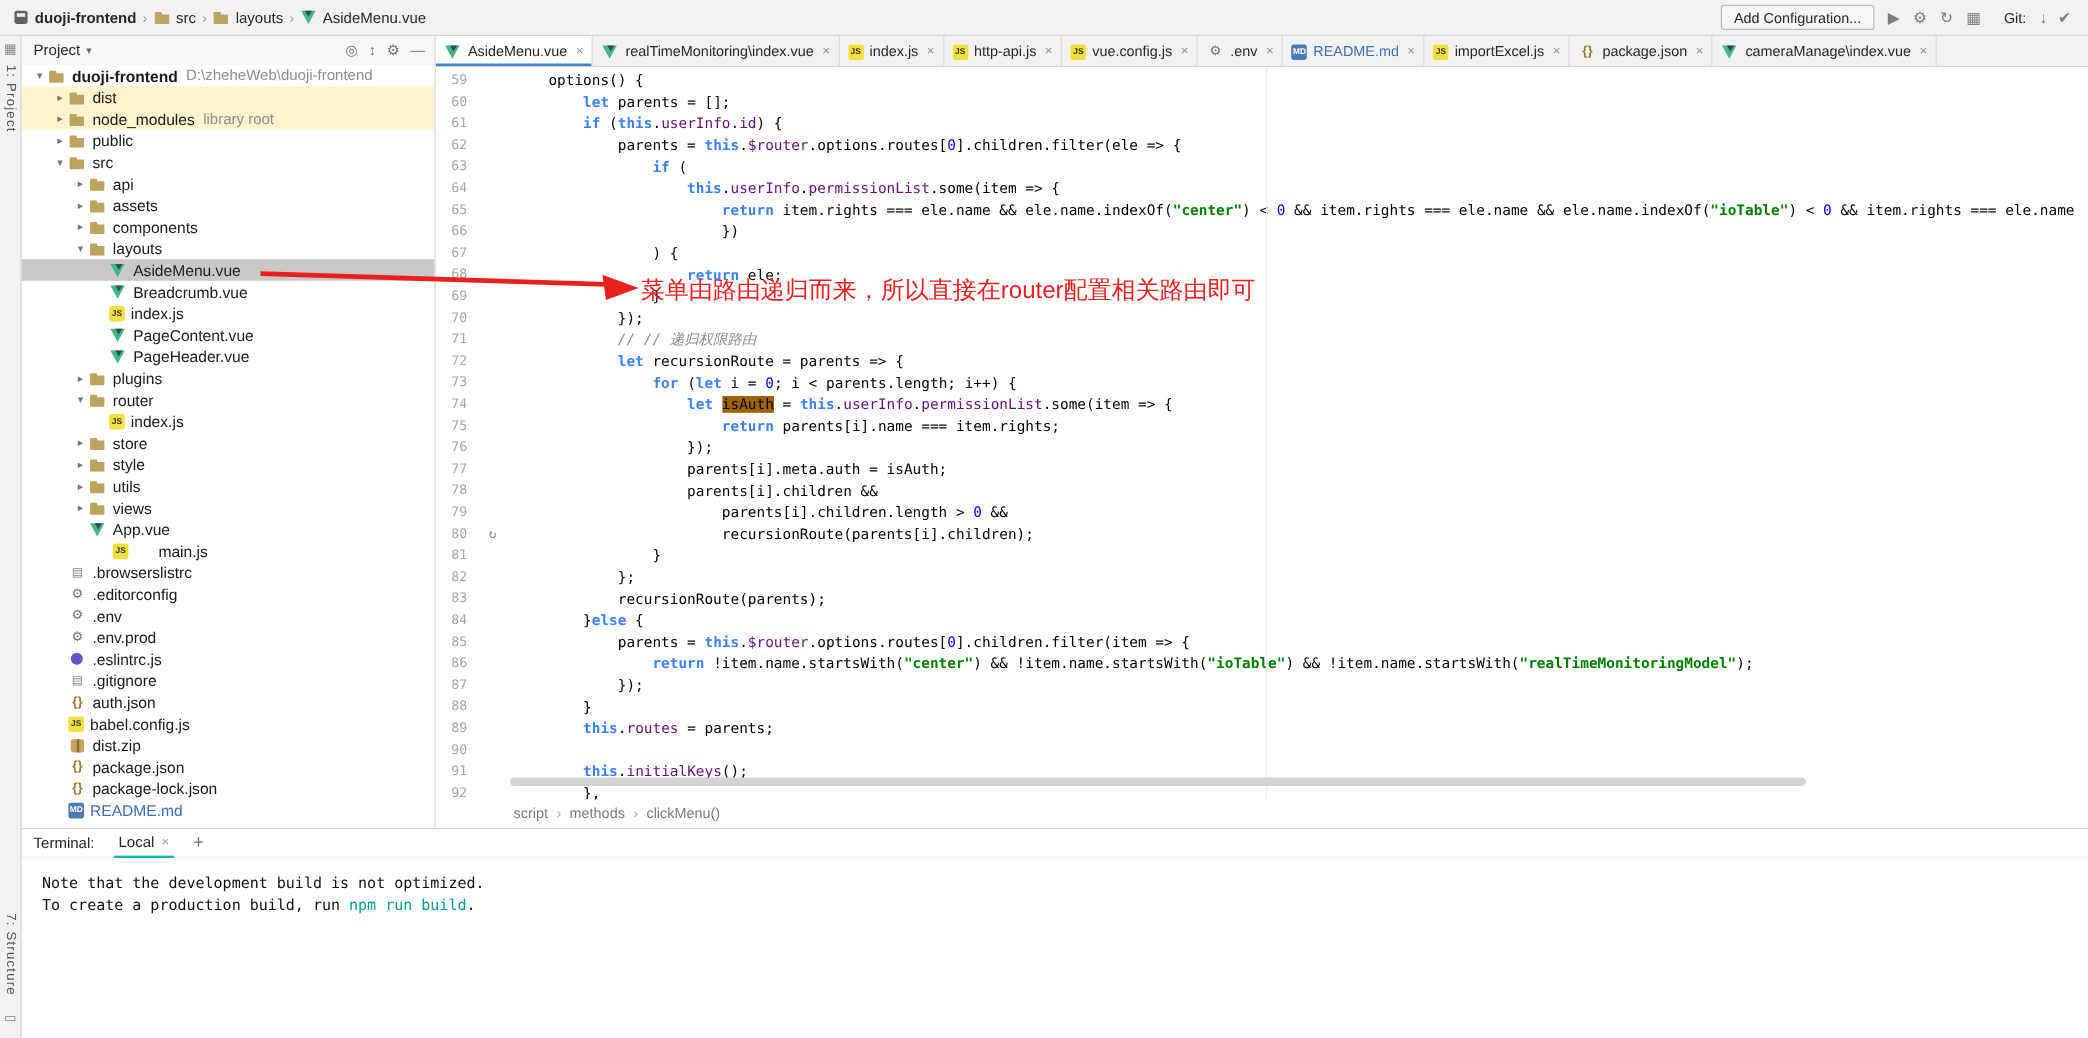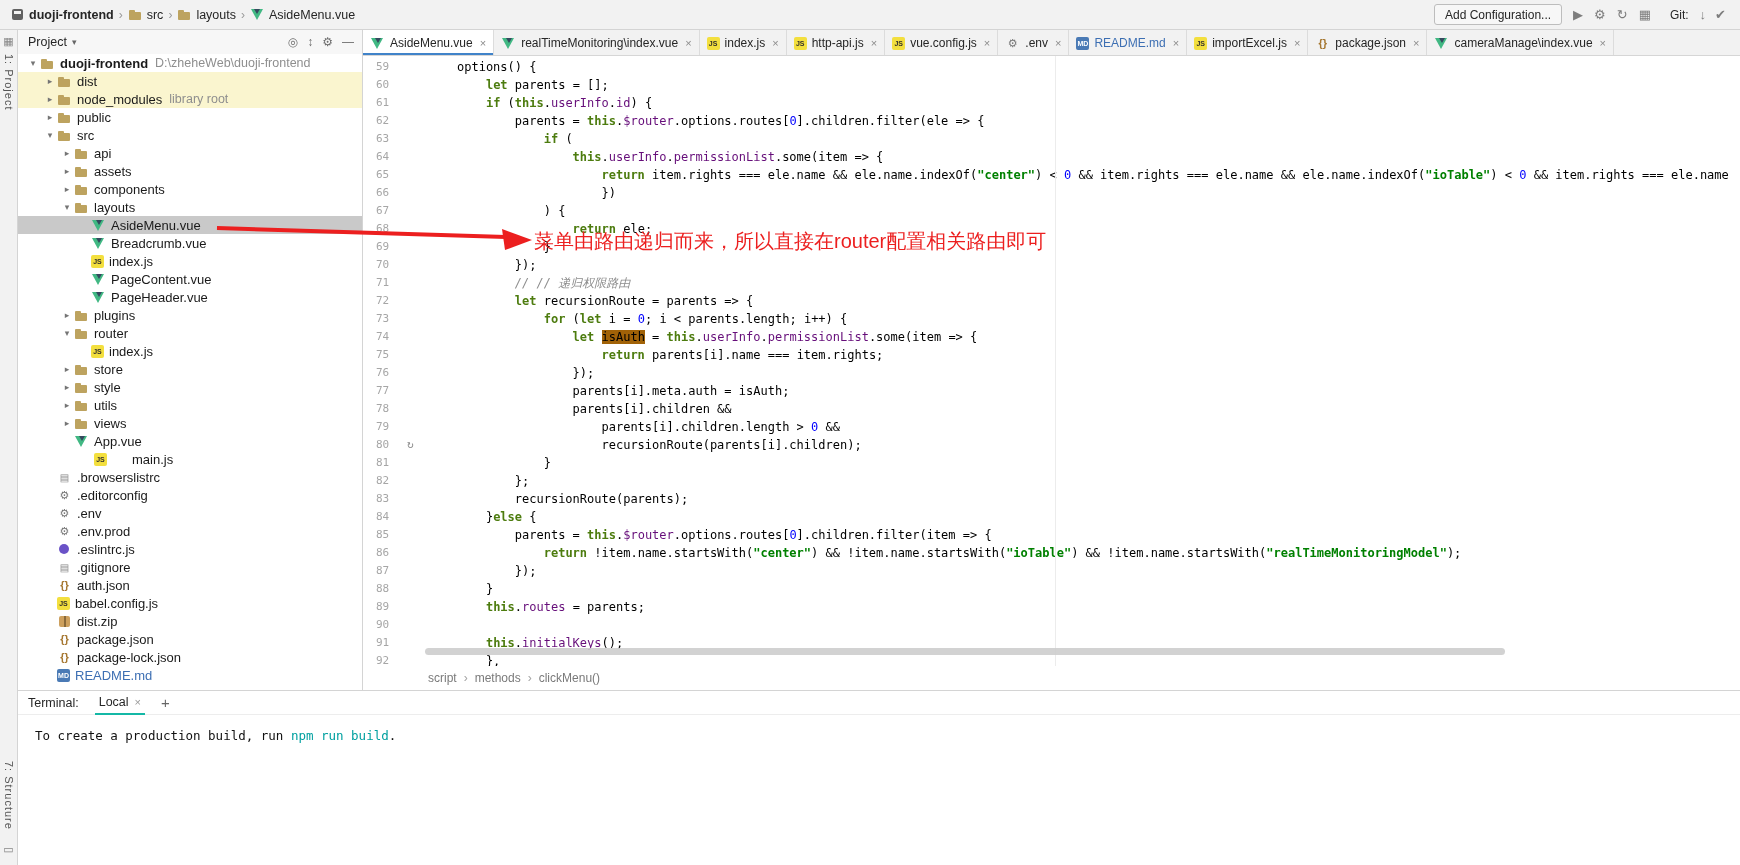--- a/index.html
+++ b/index.html
@@ -60,21 +60,21 @@
 .tab.blue .tlabel{color:#3d6fb3}
 .tab .close{color:#8b8b8b;font-size:11px;margin-left:2px}
 .coderegion{position:relative;height:610px;overflow:hidden;background:#fff;padding-top:2px}
 .guide{position:absolute;left:692px;top:0;bottom:0;width:1px;background:#ececec}
 .code-line{display:flex;height:18px;font-family:"DejaVu Sans Mono",monospace;font-size:12px;line-height:18px}
 .ln{flex:0 0 42px;padding-left:13px;color:#a6a6a6;font-size:11px}
 .fold{flex:0 0 52px;position:relative}
 .mark{position:absolute;left:2px;top:0;color:#8a8a8a;font-size:11px}
 .lc{white-space:pre}
 .cd-d{color:#000}
-.cd-k{color:#4d7c0f;font-weight:bold}
+.cd-k{color:#3b82f6;font-weight:bold}
 .cd-str{color:#008000;font-weight:bold}
 .cd-num{color:#0000ff}
 .cd-c{color:#8c8c8c;font-style:italic}
 .cd-u{color:#000;}
 .cd-p{color:#660e7a}
 .cd-h{color:#000;background:#a16207}
 .hscroll{position:absolute;left:62px;top:592px;width:1080px;height:7px;background:#cdcdcd;border-radius:4px;opacity:.9}
 .crumbbar{height:24px;display:flex;align-items:center;padding-left:65px;gap:7px;background:#fff;font-size:12px;color:#7a7a7a}
 .crumb-sep{color:#a5a5a5}
 
@@ -573,20 +573,21 @@
 <div class="terminal">
   <div class="thead">
     <span>Terminal:</span>
     <span class="ttab">
       <span>Local</span>
       <span class="close">×</span>
     </span>
     <span class="tplus">+</span>
   </div>
   <div class="tbody">
+      <div class="t-line"><span class="t-d">Note that the development build is not optimized.</span></div>
       <div class="t-line"><span class="t-d">To create a production build, run </span><span class="t-cmd">npm run build</span><span class="t-d">.</span></div>
     </div>
 </div>
 
 <svg class="annot-svg" width="1740" height="865">
   <line x1="217" y1="228" x2="506" y2="237" stroke="#ec1f1f" stroke-width="4"></line>
   <polygon points="532,240 502,229 505,250" fill="#ec1f1f"></polygon>
 </svg>
 <div class="annot-text">菜单由路由递归而来，所以直接在router配置相关路由即可</div>
 

